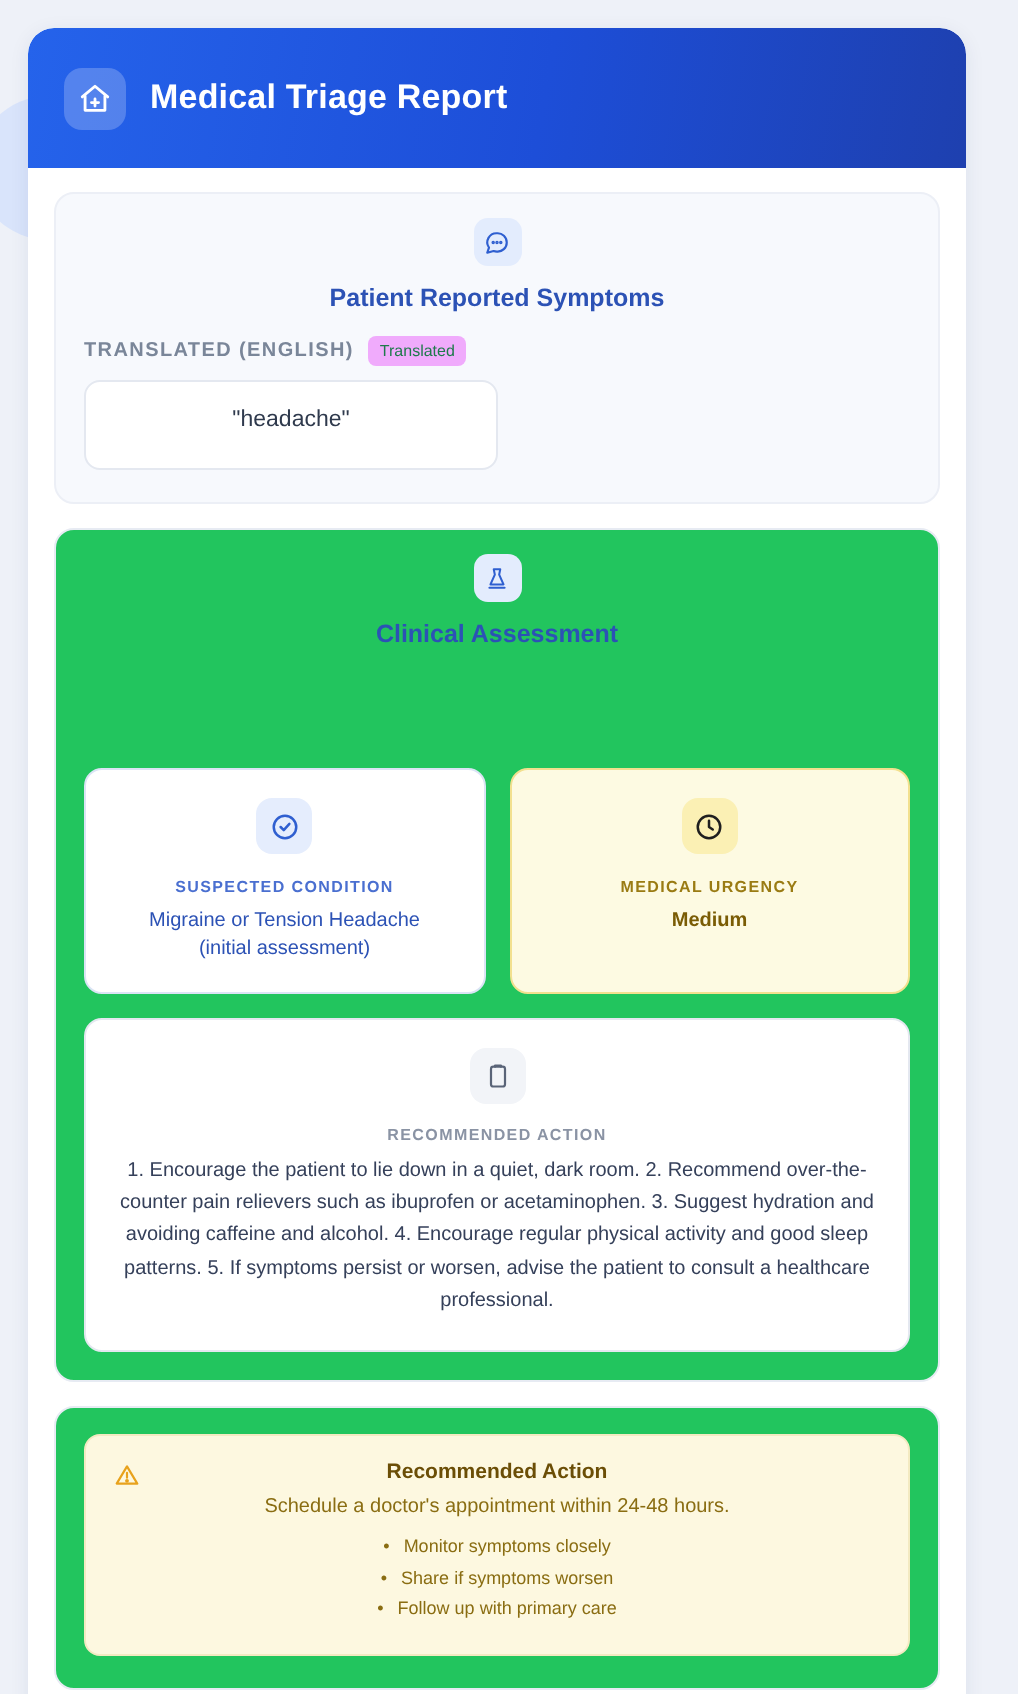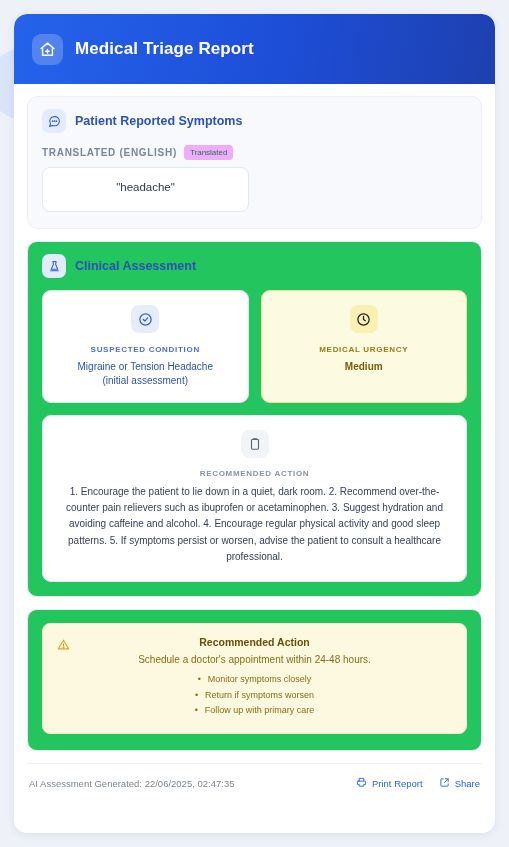--- a/index.html
+++ b/index.html
@@ -10,21 +10,21 @@
     background: #eef1f8;
     font-family: "Liberation Sans", sans-serif;
     overflow: hidden;
     position: relative;
   }
 
   .page {
     width: 509px;
     height: 832px;
     position: relative;
-    padding: 14px 14px 0 14px;
+    padding: 14px 26px 0 14px;
   }
 
   
   .deco-circle {
     position: absolute;
     left: -12px;
     top: 48px;
     width: 72px;
     height: 72px;
     border-radius: 50%;
@@ -87,20 +87,21 @@
     border-radius: 10px;
     overflow: hidden;
   }
   .section.tinted { background: #f7f9fd; border-color: #eceff6; }
 
   .sec-head {
     display: flex;
     align-items: center;
     gap: 9px;
     padding: 12px 14px;
+    flex-direction: column;
   }
   .sec-head.bordered { border-bottom: 1px solid #eceff5; background: #fff; }
   .sec-icon {
     width: 24px; height: 24px;
     border-radius: 7px;
     background: #e3ecfd;
     display: flex; align-items: center; justify-content: center;
     flex: 0 0 auto;
   }
   .sec-title {
@@ -145,20 +146,21 @@
   .quote-sub {
     font-size: 8.5px;
     color: #98a1b1;
   }
 
   
   .ca-body { padding: 0 14px 14px 14px; }
   .ca-grid {
     display: flex;
     gap: 12px;
+    margin-top: 48px;
   }
   .stat-card {
     flex: 1 1 0;
     border-radius: 9px;
     padding: 14px 10px 15px 10px;
     text-align: center;
     min-height: 110px;
   }
   .stat-card.blue { background: #ffffff; border: 1px solid #dbe4f5; }
   .stat-card.amber { background: #fdfae2; border: 1px solid #f2e08f; }
@@ -383,21 +385,21 @@
             <svg width="13" height="13" viewBox="0 0 24 24" fill="none" stroke="#e8a21c" stroke-width="2" stroke-linecap="round" stroke-linejoin="round">
               <path d="M12 4 2.5 20h19L12 4z"></path>
               <path d="M12 10v4.5"></path>
               <circle cx="12" cy="17.4" r=".8" fill="#e8a21c"></circle>
             </svg>
           </span>
           <div class="ns-title">Recommended Action</div>
           <div class="ns-sub">Schedule a doctor's appointment within 24-48 hours.</div>
           <ul class="ns-list">
             <li>Monitor symptoms closely</li>
-            <li>Return if symptoms worsen</li>
+            <li>Share if symptoms worsen</li>
             <li>Follow up with primary care</li>
           </ul>
         </div>
       </div>
     </div>
 
     <div class="footer">
       <div class="footer-meta">AI Assessment Generated: 22/06/2025, 02:47:35</div>
       <div class="footer-actions">
         <div class="footer-link">

